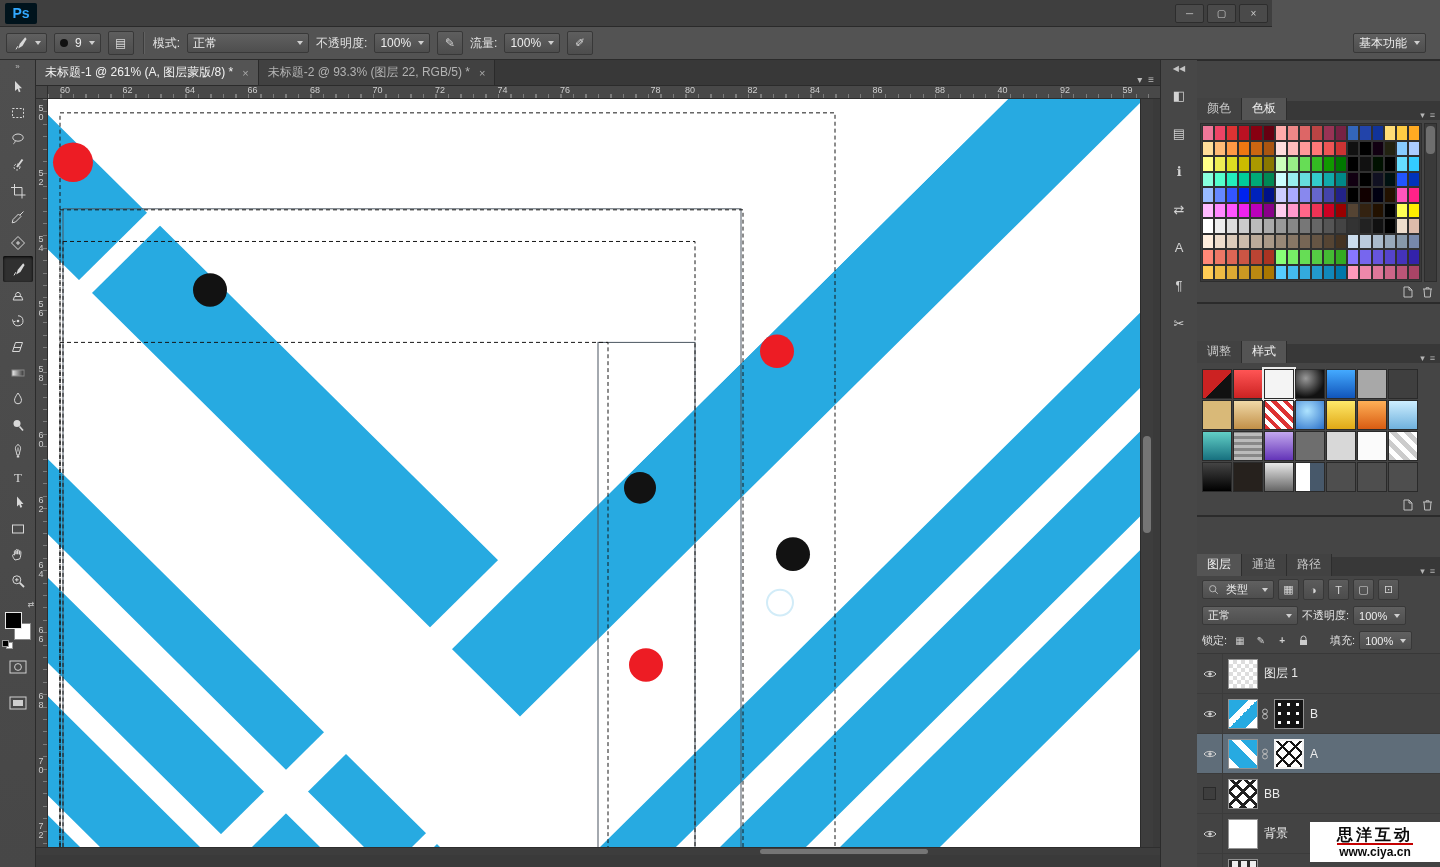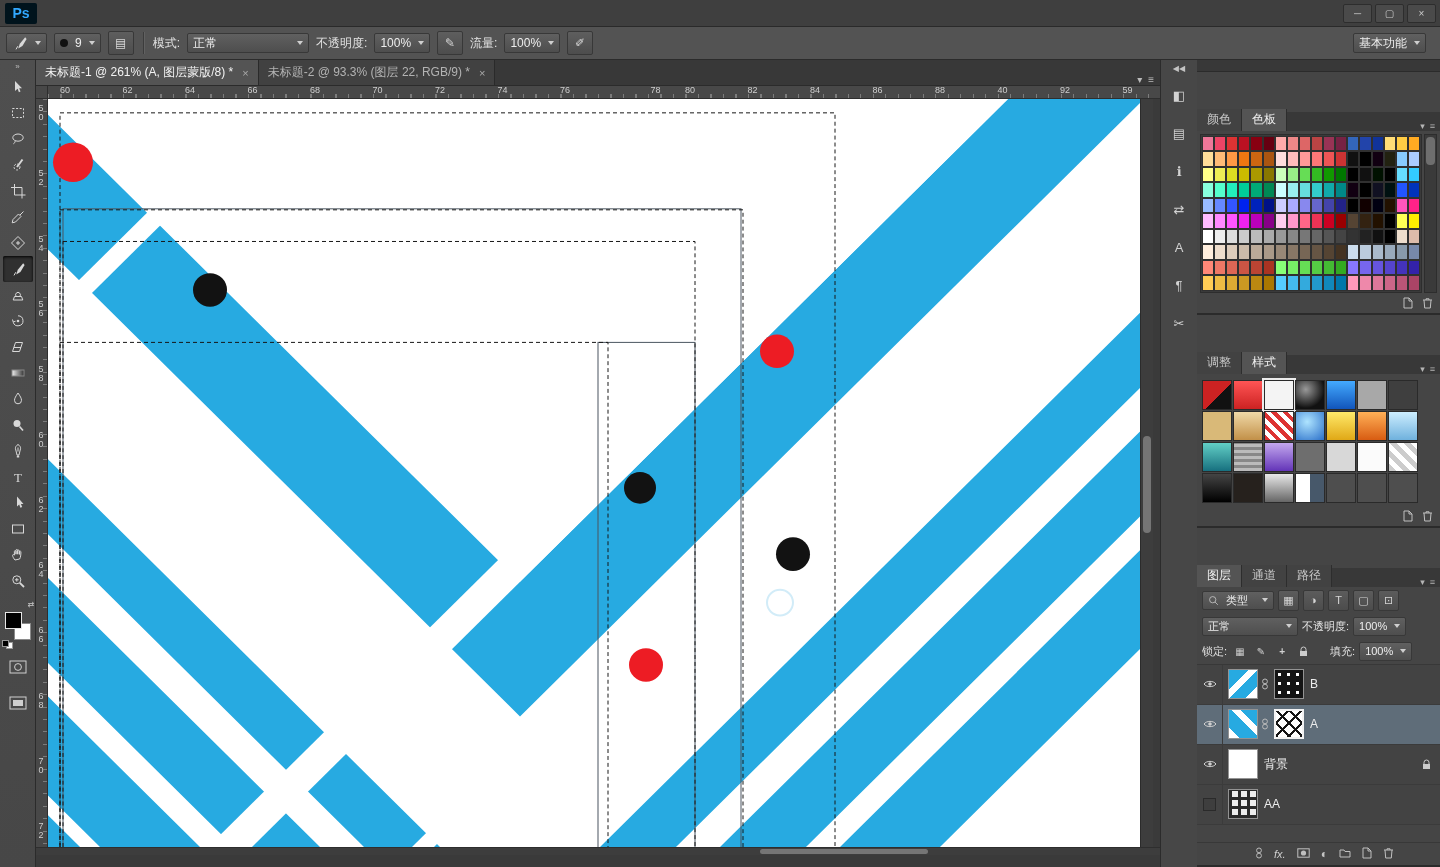--- a/index.html
+++ b/index.html
@@ -1,20 +1,20 @@
 <!DOCTYPE html>
 <html><head>
 <meta charset="utf-8">
 <style>
   html,body{margin:0;padding:0;background:#222;}
   body{font-family:"Liberation Sans","DejaVu Sans",sans-serif;font-size:12px;color:#ddd;}
   .app{position:relative;width:1440px;height:867px;background:#535353;overflow:hidden;}
 
   
-  .menubar{position:absolute;left:0;top:0;width:1440px;height:27px;background:#3f3f3f;border-bottom:1px solid #2a2a2a;display:flex;align-items:center;box-sizing:border-box;}
+  .menubar{position:absolute;left:0;top:0;width:1272px;height:27px;background:#3f3f3f;border-bottom:1px solid #2a2a2a;display:flex;align-items:center;box-sizing:border-box;}
   .ps-logo{width:32px;height:21px;margin:0 10px 0 5px;background:#00131c;color:#31a8ff;font-weight:bold;font-size:14px;display:flex;align-items:center;justify-content:center;border-radius:2px;}
   .menu-item{padding:0 10px;height:100%;display:flex;align-items:center;color:#e4e4e4;font-size:12.5px;cursor:default;}
   .win-controls{margin-left:auto;display:flex;margin-right:4px;gap:3px;}
   .win-btn{width:27px;height:17px;display:flex;align-items:center;justify-content:center;color:#ccc;background:#4a4a4a;border:1px solid #2d2d2d;font-size:10px;border-radius:2px;}
 
   
   .optionsbar{position:absolute;left:0;top:27px;width:1440px;height:33px;background:#535353;border-bottom:1px solid #2b2b2b;display:flex;align-items:center;gap:7px;padding-left:6px;box-sizing:border-box;}
   .opt-label{font-size:12px;color:#e2e2e2;white-space:nowrap;}
   .dd{background:linear-gradient(#606060,#4e4e4e);border:1px solid #383838;border-radius:2px;height:20px;display:inline-flex;align-items:center;padding:0 5px;gap:7px;color:#ededed;box-sizing:border-box;}
   .dd .val{white-space:nowrap;}
@@ -324,21 +324,21 @@
     </div>
   </div>
 
   <div class="docarea">
     <div class="tabsbar">
       <div class="tab active">
         <span>未标题-1 @ 261% (A, 图层蒙版/8) *</span>
         <span class="tab-close">×</span>
       </div>
       <div class="tab inactive">
-        <span>未标题-2 @ 93.3% (图层 22, RGB/9) *</span>
+        <span>未标题-2 @ 93.3% (图层 22, RGB/5) *</span>
         <span class="tab-close">×</span>
       </div>
       <div class="tabsbar-end">
           <span>▾</span>
           <span>≡</span>
         </div>
     </div>
     <div class="rulerrow">
       <div class="ruler-corner"></div>
       <div class="hruler">
@@ -742,20 +742,30 @@
         </span>
       </div>
       <div class="layers-list">
           <div class="layer">
             <div class="eyebox">
               <svg width="14" height="10" viewBox="0 0 14 10">
                 <path d="M1 5C3.5 1.5 10.5 1.5 13 5C10.5 8.5 3.5 8.5 1 5Z" fill="none" stroke="#d0d0d0"></path>
                 <circle cx="7" cy="5" r="1.8" fill="#d0d0d0"></circle>
               </svg>
             </div>
+            <div class="thumb t-checker-light"></div>
+            <div class="lname">图层 1</div>
+          </div>
+          <div class="layer">
+            <div class="eyebox">
+              <svg width="14" height="10" viewBox="0 0 14 10">
+                <path d="M1 5C3.5 1.5 10.5 1.5 13 5C10.5 8.5 3.5 8.5 1 5Z" fill="none" stroke="#d0d0d0"></path>
+                <circle cx="7" cy="5" r="1.8" fill="#d0d0d0"></circle>
+              </svg>
+            </div>
             <div class="thumb t-art-blue"></div>
             <div class="linkic">
               <svg width="8" height="12" viewBox="0 0 8 12">
                 <circle cx="4" cy="3.4" r="2.4" fill="none" stroke="#bbb"></circle>
                 <circle cx="4" cy="8.6" r="2.4" fill="none" stroke="#bbb"></circle>
               </svg>
             </div>
             <div class="thumb mthumb t-mask-dark"></div>
             <div class="lname">B</div>
           </div>
@@ -771,20 +781,27 @@
               <svg width="8" height="12" viewBox="0 0 8 12">
                 <circle cx="4" cy="3.4" r="2.4" fill="none" stroke="#bbb"></circle>
                 <circle cx="4" cy="8.6" r="2.4" fill="none" stroke="#bbb"></circle>
               </svg>
             </div>
             <div class="thumb mthumb t-mask-diamond sel"></div>
             <div class="lname">A</div>
           </div>
           <div class="layer">
             <div class="eyebox">
+              <span class="eye-empty"></span>
+            </div>
+            <div class="thumb t-pat-diamond"></div>
+            <div class="lname">BB</div>
+          </div>
+          <div class="layer">
+            <div class="eyebox">
               <svg width="14" height="10" viewBox="0 0 14 10">
                 <path d="M1 5C3.5 1.5 10.5 1.5 13 5C10.5 8.5 3.5 8.5 1 5Z" fill="none" stroke="#d0d0d0"></path>
                 <circle cx="7" cy="5" r="1.8" fill="#d0d0d0"></circle>
               </svg>
             </div>
             <div class="thumb t-white"></div>
             <div class="lname">背景</div>
             <div class="locksym">
               <svg width="9" height="11" viewBox="0 0 9 11">
                 <path d="M2 5V3.5a2.5 2.5 0 0 1 5 0V5" fill="none" stroke="#ccc"></path>
@@ -817,14 +834,18 @@
         <span><svg width="10" height="12" viewBox="0 0 10 12">
               <path d="M1 1h5l3 3v7H1z M6 1v3h3" fill="none" stroke="#c0c0c0"></path>
             </svg></span>
         <span><svg width="11" height="12" viewBox="0 0 11 12">
               <path d="M1 3h9M4 3V1.8h3V3M2 3l.7 8h5.6L9 3" fill="none" stroke="#c0c0c0"></path>
             </svg></span>
       </div>
     </div>
   </div>
 
+  <div class="watermark">
+    <span class="wm1">思洋互动</span>
+    <span class="wm2">www.ciya.cn</span>
+  </div>
 
 </div>
 
 </body></html>

